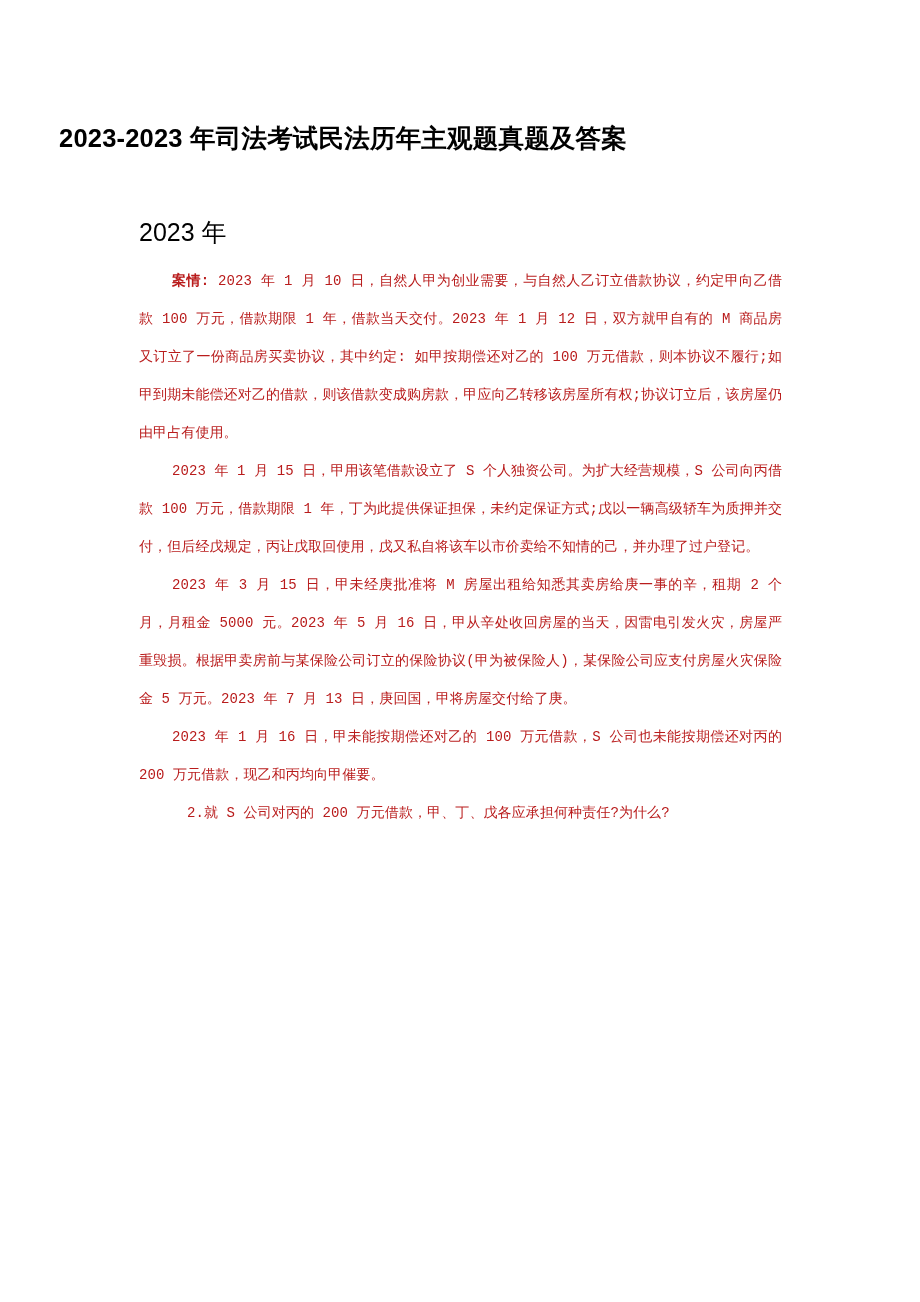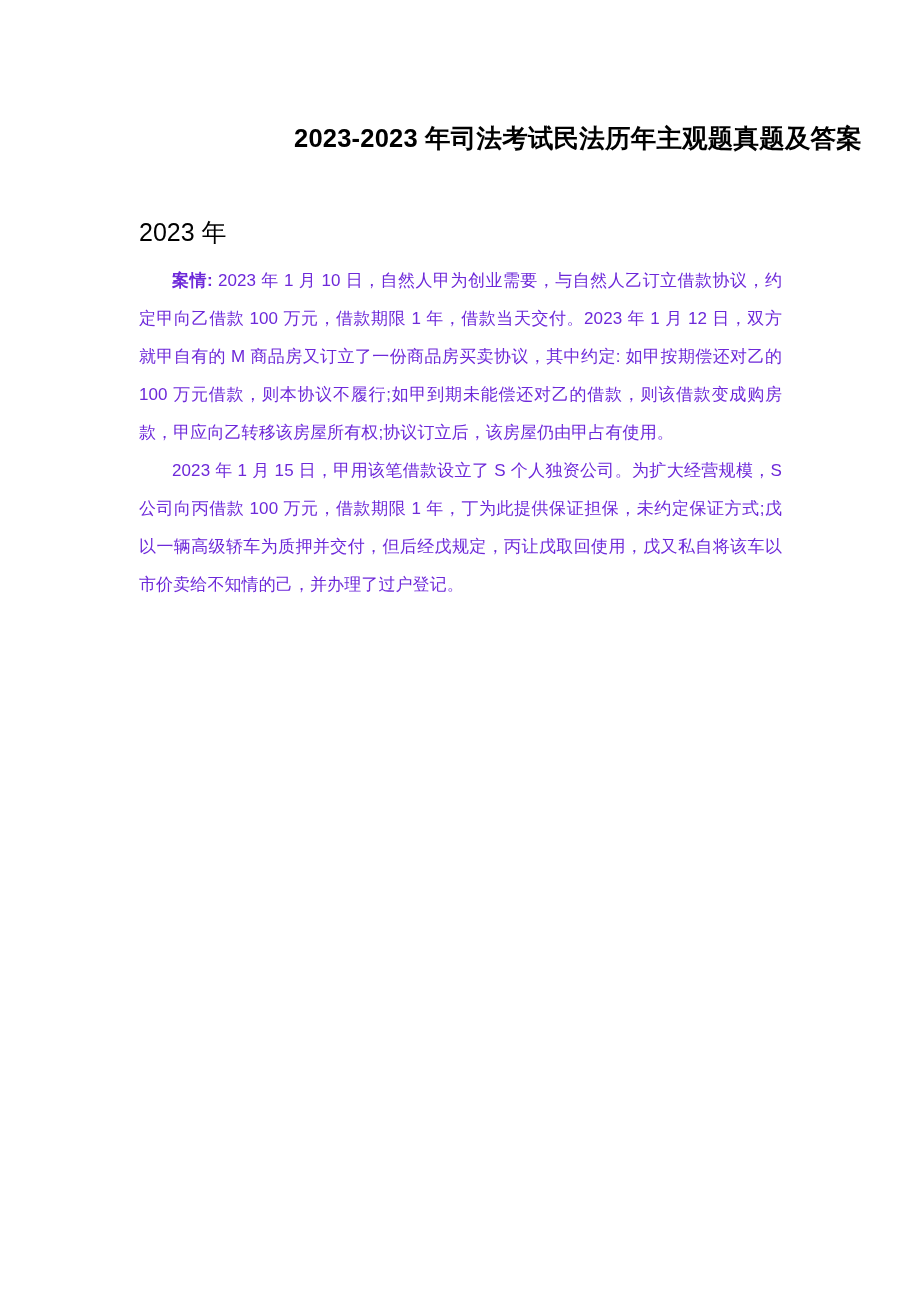--- a/index.html
+++ b/index.html
@@ -35,21 +35,21 @@
   }
 
   
   .doc-title {
     margin: 0;
     padding: 0;
     position: absolute;
     left: -80px;
     top: 118px;
     width: 803px;
-    text-align: right;
+    text-align: left;
     font-family: "Liberation Sans", "DejaVu Sans", sans-serif;
     font-weight: bold;
     font-size: 25.5px;
     line-height: 40px;
     letter-spacing: 0.2px;
     color: #000000;
     white-space: nowrap;
   }
 
   
@@ -70,26 +70,26 @@
   .body-block {
     position: absolute;
     left: 0;
     top: 262px;
     width: 643px;
   }
 
   p.para {
     margin: 0 0 0 0;
     padding: 0;
-    font-family: Liberation Sans, sans-serif;
-    font-size: 17px;
+    font-family: Liberation Mono, monospace;
+    font-size: 14px;
     line-height: 38px;
     text-align: justify;
     text-justify: inter-ideograph;
-    color: #6d28d9;
+    color: #b91c1c;
     letter-spacing: 0.1px;
   }
 
   p.para.indent-2 {
     text-indent: 33px;
   }
   p.para.indent-1 {
     text-indent: 17px;
   }
   p.para.indent-3 {
@@ -110,20 +110,23 @@
 
     <h2 class="section-heading">2023 年</h2>
 
     <div class="body-block">
 
       <p class="para indent-2"><span class="lead">案情:</span> <span>2023 年 1 月 10 日，自然人甲为创业需要，与自然人乙订立借款协议，约定甲向乙借款 100 万元，借款期限 1 年，借款当天交付。2023 年 1 月 12 日，双方就甲自有的 M 商品房又订立了一份商品房买卖协议，其中约定: 如甲按期偿还对乙的 100 万元借款，则本协议不履行;如甲到期未能偿还对乙的借款，则该借款变成购房款，甲应向乙转移该房屋所有权;协议订立后，该房屋仍由甲占有使用。</span></p>
 
       <p class="para indent-2"><span>2023 年 1 月 15 日，甲用该笔借款设立了 S 个人独资公司。为扩大经营规模，S 公司向丙借款 100 万元，借款期限 1 年，丁为此提供保证担保，未约定保证方式;戊以一辆高级轿车为质押并交付，但后经戊规定，丙让戊取回使用，戊又私自将该车以市价卖给不知情的己，并办理了过户登记。</span></p>
 
 
+      <p class="para indent-2"><span>2023 年 3 月 15 日，甲未经庚批准将 M 房屋出租给知悉其卖房给庚一事的辛，租期 2 个月，月租金 5000 元。2023 年 5 月 16 日，甲从辛处收回房屋的当天，因雷电引发火灾，房屋严重毁损。根据甲卖房前与某保险公司订立的保险协议(甲为被保险人)，某保险公司应支付房屋火灾保险金 5 万元。2023 年 7 月 13 日，庚回国，甲将房屋交付给了庚。</span></p>
+
+      <p class="para indent-2"><span>2023 年 1 月 16 日，甲未能按期偿还对乙的 100 万元借款，S 公司也未能按期偿还对丙的 200 万元借款，现乙和丙均向甲催要。</span></p>
 
 
 
-
+      <p class="para indent-3"><span>2.就 S 公司对丙的 200 万元借款，甲、丁、戊各应承担何种责任?为什么?</span></p>
 
     </div>
   </div>
 </div>
 
 </body></html>

